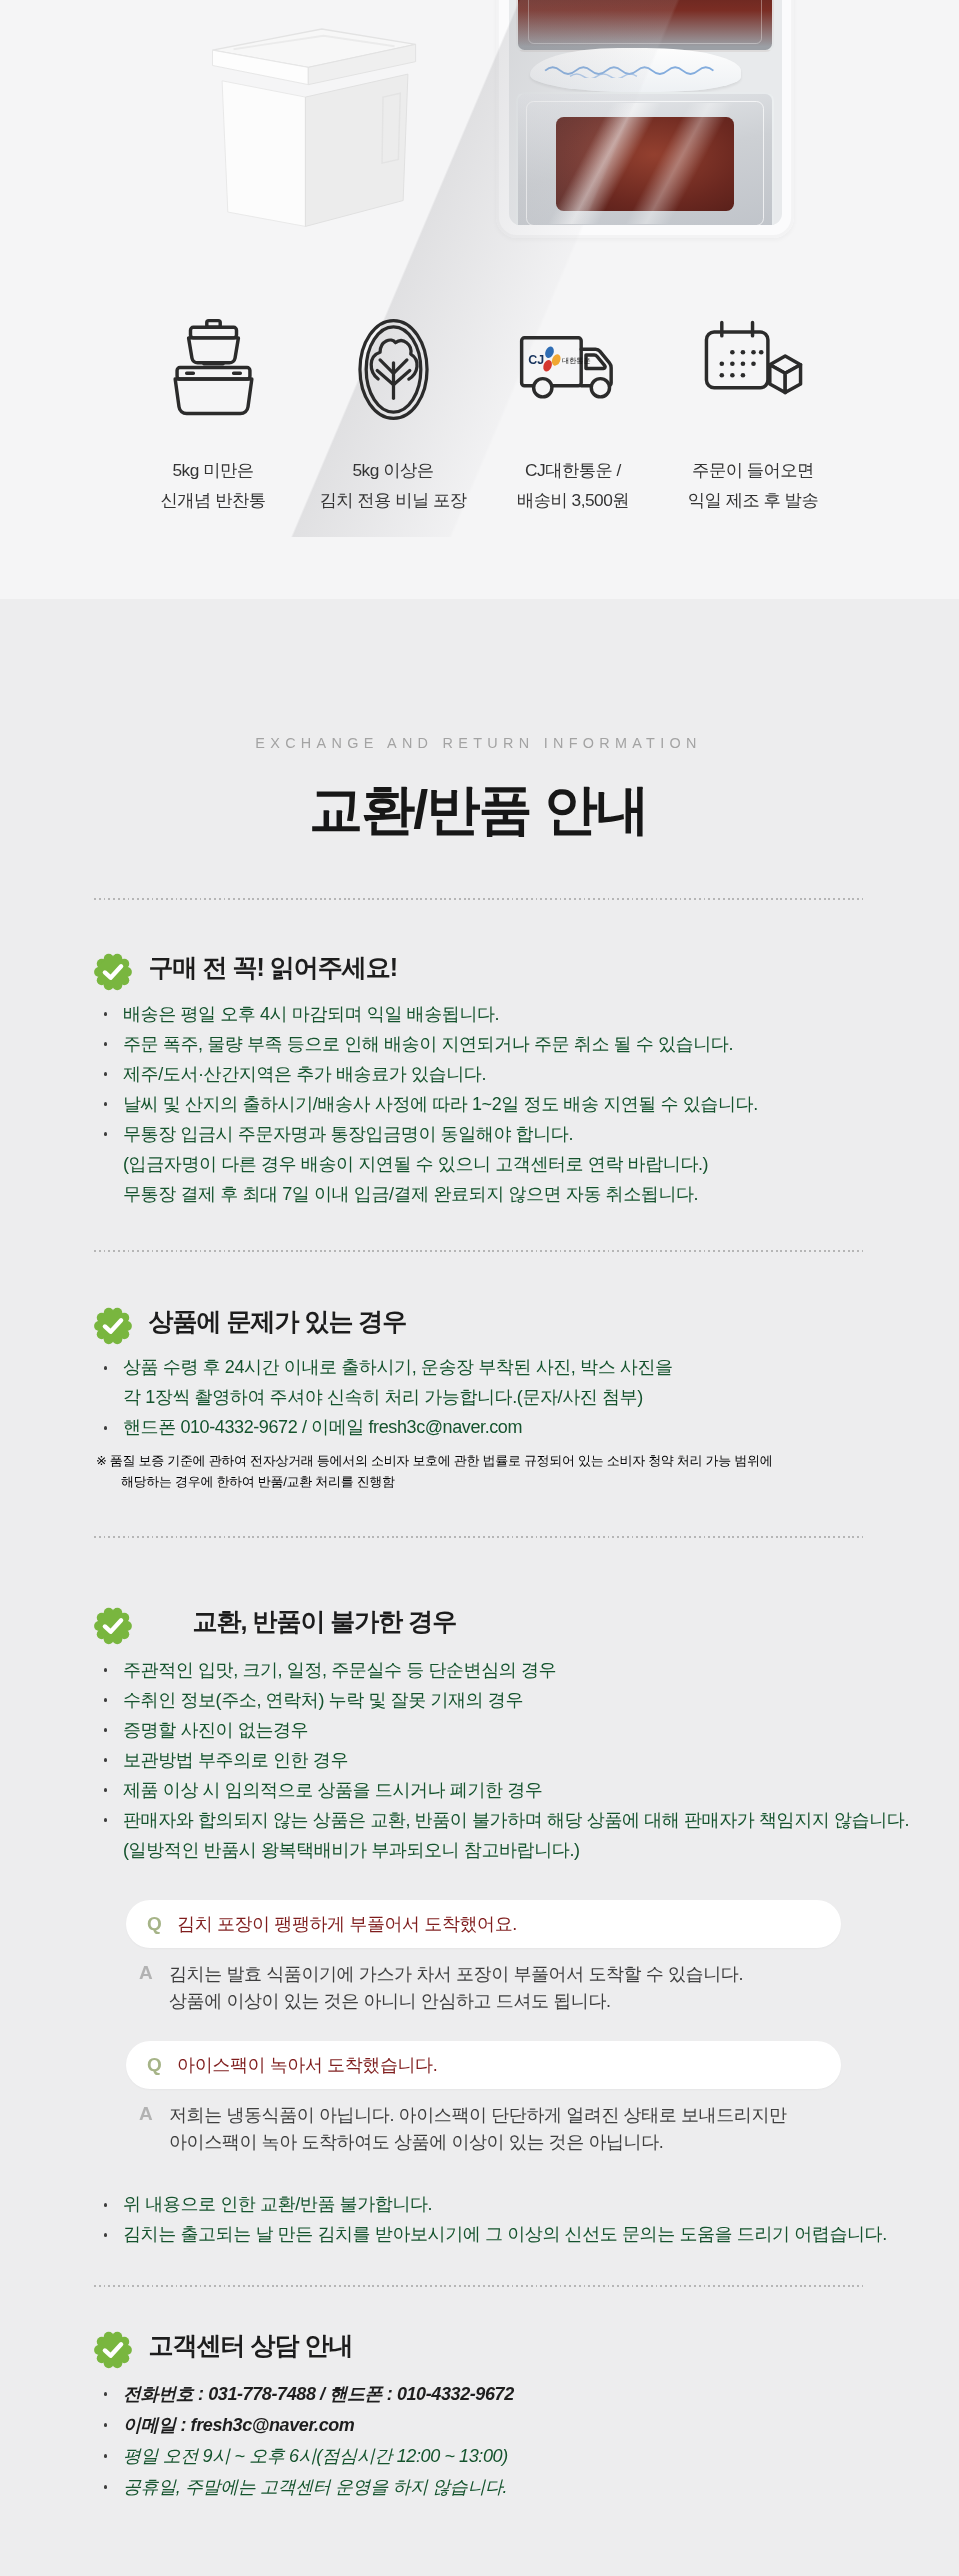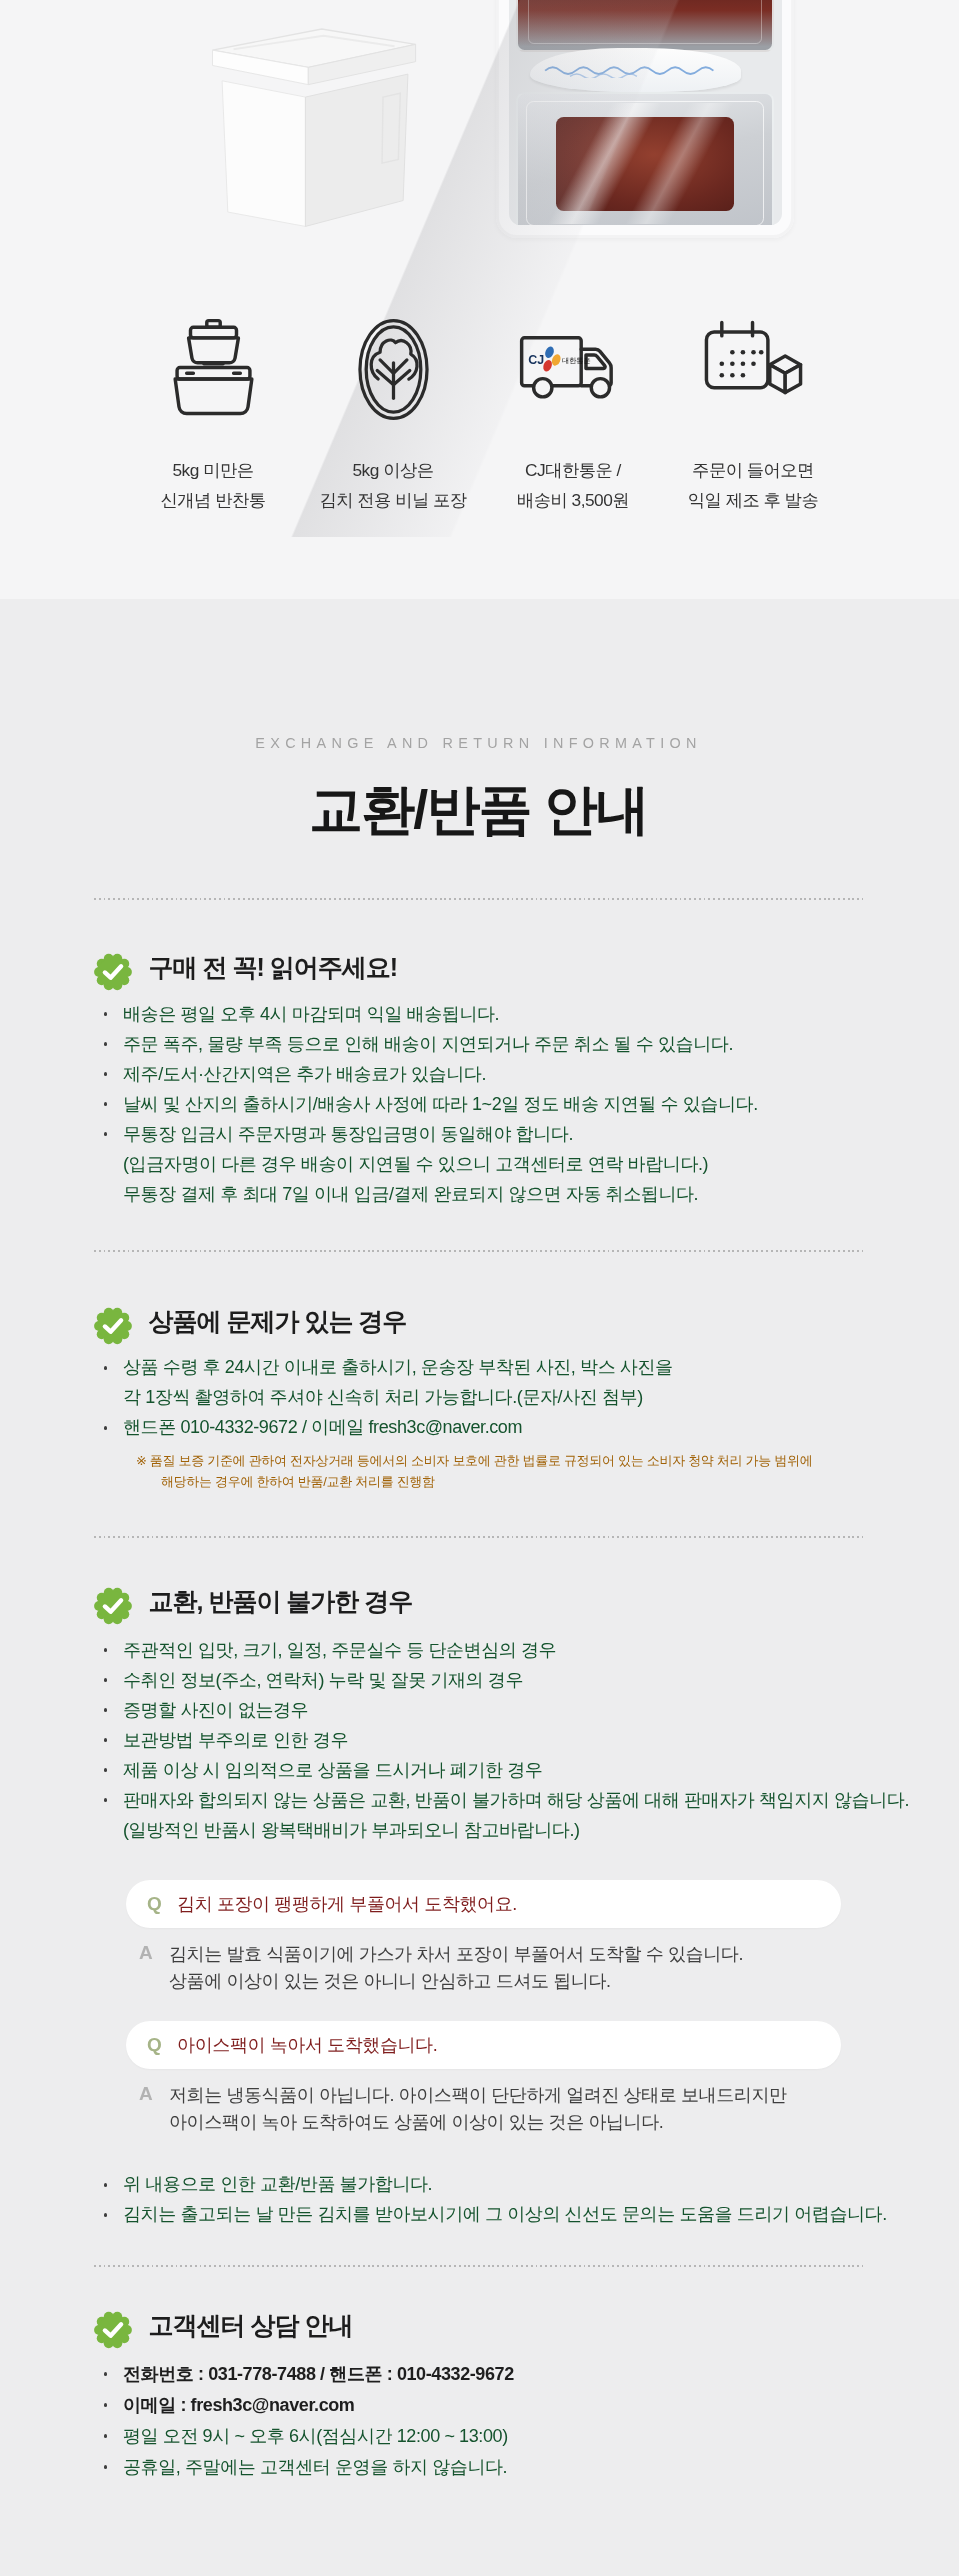--- a/index.html
+++ b/index.html
@@ -38,33 +38,33 @@
 
   
   .main-section{height:1977px;background:var(--section-bg-main,#ededee);overflow:hidden;}
   .eyebrow{padding-top:136px;text-align:center;font-size:14.4px;letter-spacing:5.3px;color:#a3a3a3;white-space:nowrap;}
   .big-title{margin-top:29px;text-align:center;font-size:54px;line-height:59px;font-weight:800;color:#171717;letter-spacing:-1.9px;}
   .divider{height:1.9px;margin:0 29px;background:repeating-linear-gradient(90deg,#b6b6b6 0 1.9px,transparent 1.9px 4.8px);}
   .d1{margin-top:59px;} .d2{margin-top:41px;} .d3{margin-top:44px;} .d4{margin-top:36px;}
 
   .sec{padding:0 29px;}
   .sec-head{display:flex;align-items:flex-start;margin-left:-1.9px;}
-  .sh1{margin-top:51px;} .sh2{margin-top:53px;} .sh3{margin-top:47px;} .sh4{margin-top:42px;}
+  .sh1{margin-top:51px;} .sh2{margin-top:53px;} .sh3{margin-top:67px;gap:44px;} .sh4{margin-top:42px;}
   .badge{width:42px;height:42px;margin-right:14.4px;flex:0 0 auto;}
   .sec-title{margin:0;font-size:25px;font-weight:800;color:#1d1d1d;letter-spacing:-1px;white-space:nowrap;}
 
   .list{list-style:none;margin:5.8px 0 0;padding:0;}
   .list.m8{margin-top:7.7px;}
   .li{position:relative;padding-left:29px;font-size:18px;line-height:30px;color:#14532d;letter-spacing:-0.4px;white-space:nowrap;}
   .li::before{content:"";position:absolute;left:9.6px;top:13.4px;width:3.8px;height:3.8px;border-radius:50%;background:#3e3e3e;}
   .li.cont::before{content:none;}
   .li.bold{font-weight:700;color:#1e1e1e;}
-  .sec4-list .li{line-height:31px;}
-
-  .note{margin-top:7.7px;padding-left:1.9px;font-size:13px;line-height:21px;color:#a16207;letter-spacing:-0.3px;white-space:nowrap;margin-left:40px;}
+  .sec4-list .li{line-height:31px;font-style:italic;}
+
+  .note{margin-top:7.7px;padding-left:1.9px;font-size:13px;line-height:21px;color:#000000;letter-spacing:-0.3px;white-space:nowrap;}
   .note .n2{padding-left:25px;}
 
   .qa-q{margin:35px 0 0 32px;width:715px;box-sizing:border-box;height:48px;background:#fff;border-radius:24px;
     display:flex;align-items:center;padding:0 23px 0 21px;box-shadow:0 1px 1.9px rgba(0,0,0,.03);}
   .qa-q.q2{margin-top:26px;}
   .q-mark{font-size:19px;font-weight:800;color:var(--q-green,#a6b488);margin-right:15.3px;}
   .q-text{font-size:18px;color:#7f1d1d;letter-spacing:-0.4px;white-space:nowrap;}
   .qa-a{position:relative;margin:13.4px 0 0 45px;padding-left:30px;}
   .a-mark{position:absolute;left:0;top:1px;font-size:19px;font-weight:800;color:var(--a-gray,#b2b2b2);}
   .a-line{font-size:18px;line-height:27px;color:#3e3e3e;letter-spacing:-0.4px;white-space:nowrap;}

